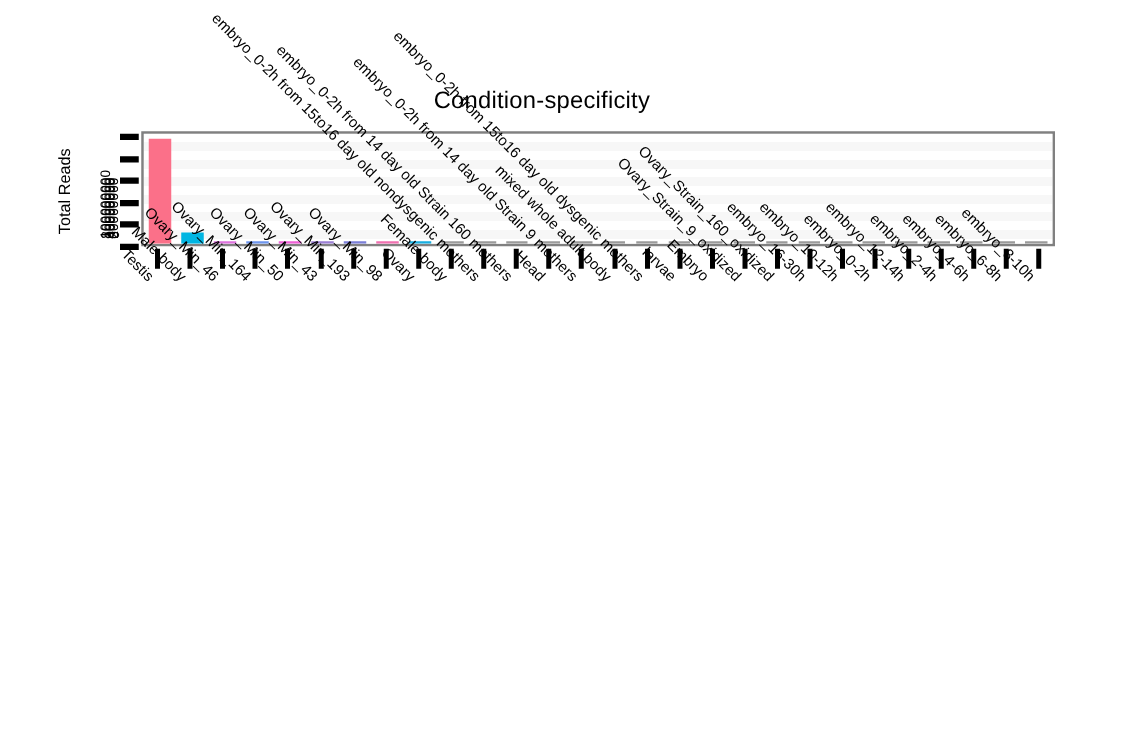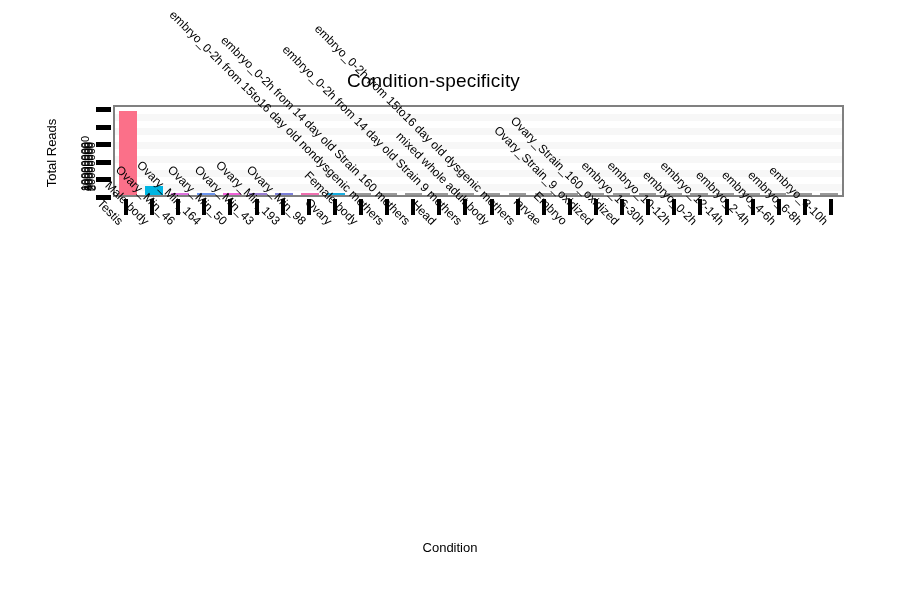--- a/index.html
+++ b/index.html
@@ -375,15 +375,14 @@
       <div class="xtl" style="left: -64.8036px; width: 600px;">embryo_16-30h</div>
       <div class="xtl" style="left: -38.6964px; width: 600px;">embryo_10-12h</div>
       <div class="xtl" style="left: -12.5893px; width: 600px;">embryo_0-2h</div>
       <div class="xtl" style="left: 13.5179px; width: 600px;">embryo_12-14h</div>
       <div class="xtl" style="left: 39.625px; width: 600px;">embryo_2-4h</div>
       <div class="xtl" style="left: 65.7321px; width: 600px;">embryo_4-6h</div>
       <div class="xtl" style="left: 91.8393px; width: 600px;">embryo_6-8h</div>
       <div class="xtl" style="left: 117.946px; width: 600px;">embryo_8-10h</div>
     </div>
 
-  <div class="xlabel">Condition</div>
 
 </div>
 
 </body></html>

